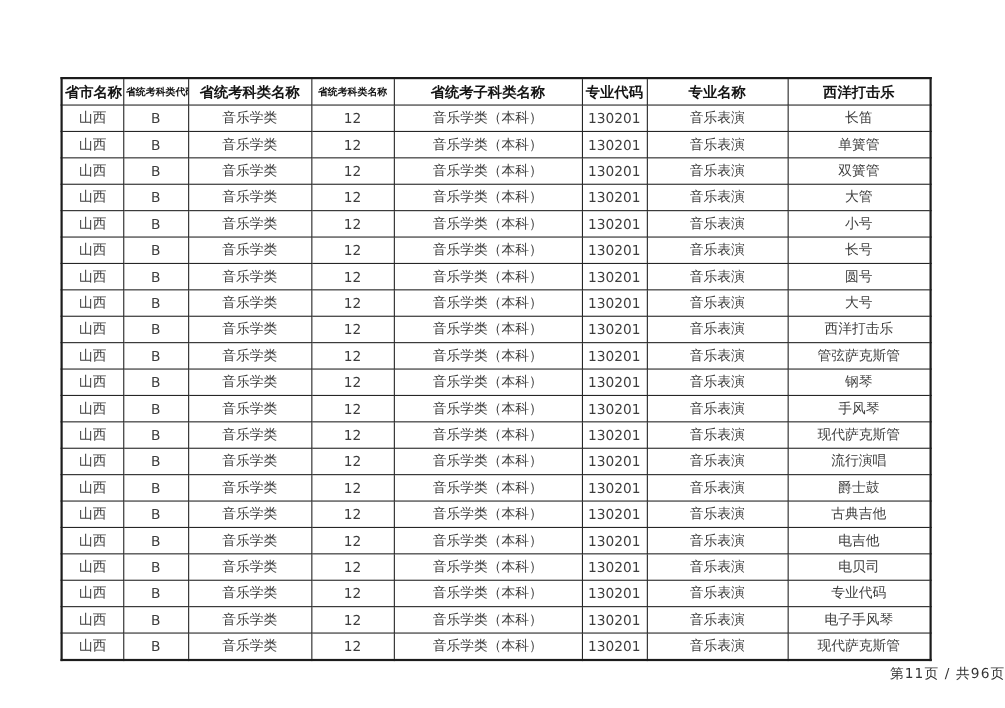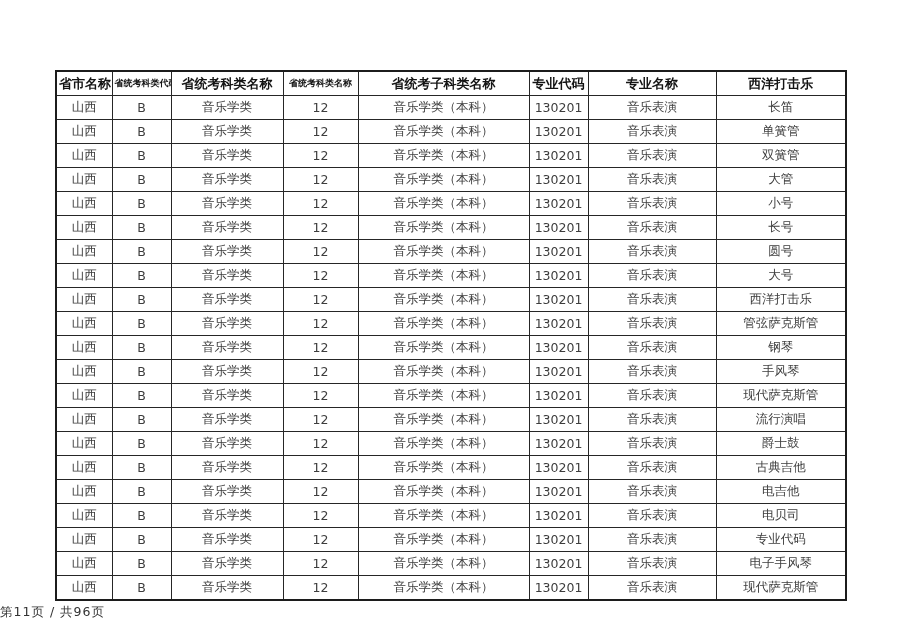--- a/index.html
+++ b/index.html
@@ -60,21 +60,21 @@
   col.c4 { width: 75px; }
   col.c5 { width: 171px; }
   col.c6 { width: 59px; }
   col.c7 { width: 128px; }
   col.c8 { width: 130px; }
   .page-footer {
     position: absolute;
     left: 0;
     top: 604px;
     width: 100%;
-    text-align: left;
+    text-align: right;
     font-size: 12.5px;
     color: #333333;
     letter-spacing: 1px;
   }
 </style>
 </head>
 <body>
 
 <div class="page">
 

